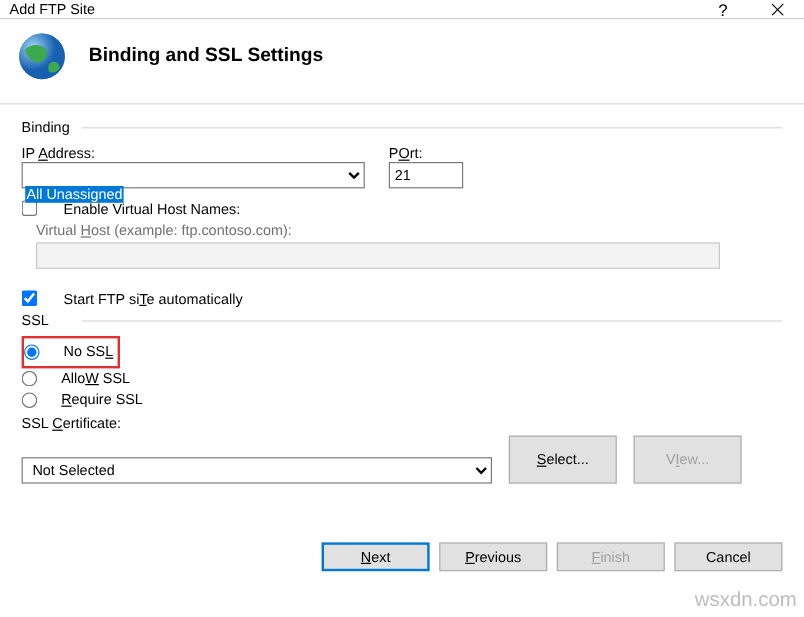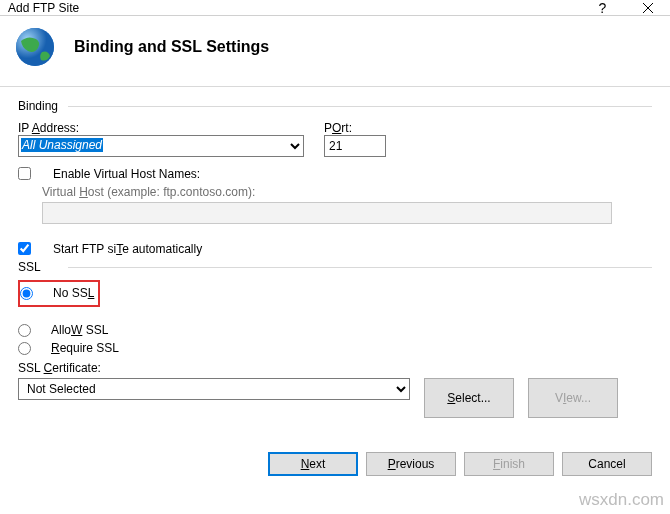--- a/index.html
+++ b/index.html
@@ -12,28 +12,28 @@
     .header .heading { font-size: 16px; font-weight: 600; }
     .body { padding: 12px 18px 0 18px; }
     .row { display: flex; gap: 20px; margin-bottom: 6px; }
     .col { display: flex; flex-direction: column; }
     select, input[type=text] { height: 22px; border: 1px solid #7a7a7a; padding: 0 4px; background: #fff; }
     select { padding-right: 18px; }
     .ip-select { width: 286px; }
     .port-input { width: 62px; }
     .checkbox-row { display: flex; gap: 22px; margin: 10px 0 4px 0; }
     .checkbox-row input { width: 13px; height: 13px; margin: 0; }
-    .subfield { margin-left: 24px; color: #707070; }
+    .subfield { margin-left: 12px; color: #707070; }
     .subfield label { display: block; margin-bottom: 3px; }
     .subfield input { width: 570px; background: #f3f3f3; color: #808080; border-color: #c9c9c9; }
     .radio-row { display: flex; align-items: center; gap: 20px; margin: 4px 0; }
     .radio-row input { margin: 0; }
     .highlight { border: 2px solid #e03030; padding: 0 4px 1px 0px; display: inline-flex; }
     .ssl-cert-label { margin-top: 6px; }
-    .ssl-cert-row { display: flex; gap: 14px; margin-top: 3px; align-items: flex-start; }
+    .ssl-cert-row { display: flex; gap: 14px; margin-top: 3px; align-items: flex-end; }
     .ssl-cert-row select { width: 392px; }
     .btn-std { width: 90px; height: 40px; border: 1px solid #adadad; background: #e1e1e1; }
     .btn-std:disabled { color: #a0a0a0; }
     .footer { position: absolute; bottom: 38px; right: 18px; display: flex; gap: 8px; }
     .footer .btn-std { width: 90px; height: 24px; }
     .btn-default { border: 2px solid #0078d7; }
     .sep-label { position: relative; }
     .sep-label::after { content: ""; position: absolute; left: 50px; right: 0; top: 50%; height: 1px; background: #d9d9d9; }
     .sep-label span { background: #fff; padding-right: 6px; position: relative; z-index: 1; }
     .watermark { position: absolute; bottom: 4px; right: 6px; color: #bdbdbd; font-size: 17px; }
@@ -74,21 +74,21 @@
 
 <div class="body">
 
   <div class="sep-label"><span>Binding</span></div>
 
   <div class="row" style="margin-top:8px;">
     <div class="col">
       <label>IP <u>A</u>ddress:</label>
       <div style="position:relative;">
         <select class="ip-select"></select>
-        <div style="position:absolute;left:3px;top:3px;pointer-events:none;font-style:italic;"><span class="ip-highlight">All Unassigned</span></div>
+        <div style="position:absolute;left:3px;top:20px;pointer-events:none;"><span class="ip-highlight">All Unassigned</span></div>
       </div>
     </div>
     <div class="col">
       <label>P<u>O</u>rt:</label>
       <input type="text" class="port-input" value="21" style="">
     </div>
   </div>
 
   <div class="checkbox-row">
     <input type="checkbox" style="">
@@ -106,21 +106,21 @@
 
   <div class="sep-label" style="margin-top:4px;"><span>SSL</span></div>
 
   <div style="margin-top:6px;">
     <span class="highlight">
       <span class="radio-row">
         <input type="radio" name="ssl" checked="" style="">
         <label>No SS<u>L</u></label>
       </span>
     </span>
-    <div class="radio-row" style="margin-top:16px;">
+    <div class="radio-row" style="margin-top:1px;">
       <input type="radio" name="ssl" style="">
       <label>Allo<u>W</u> SSL</label>
     </div>
     <div class="radio-row">
       <input type="radio" name="ssl" style="">
       <label><u>R</u>equire SSL</label>
     </div>
   </div>
 
   <div class="ssl-cert-label">SSL <u>C</u>ertificate:</div>

